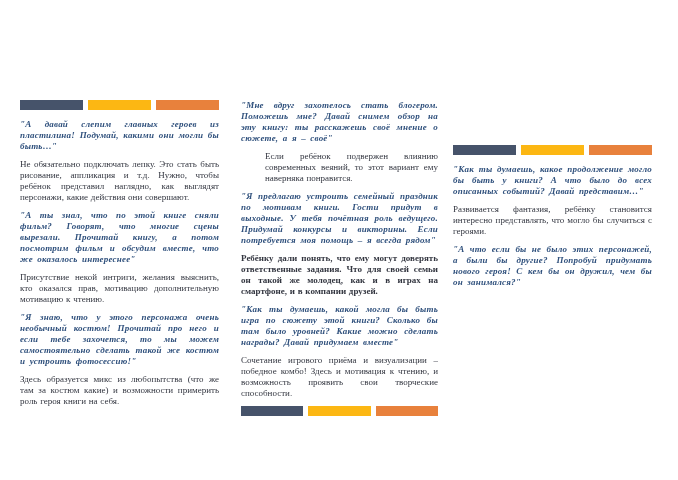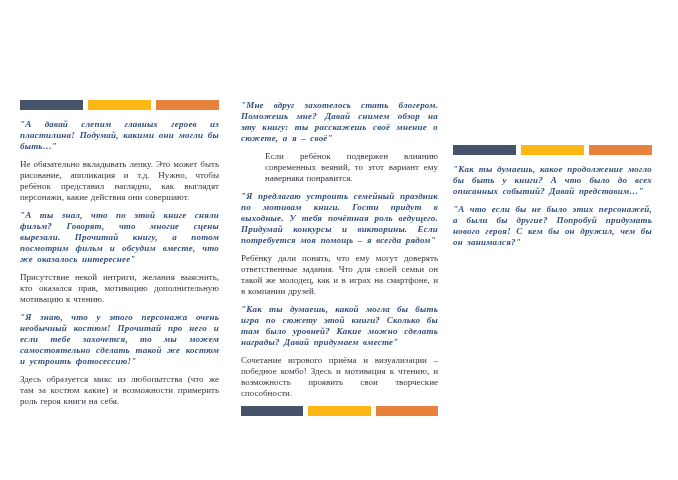--- a/index.html
+++ b/index.html
@@ -52,44 +52,45 @@
 
 <div class="page">
 
   <section class="column col-left">
     <div class="bar-group top">
       <span class="bar" style="background-color: rgb(70, 83, 106);"></span>
       <span class="bar" style="background-color: rgb(252, 183, 19);"></span>
       <span class="bar" style="background-color: rgb(232, 129, 60);"></span>
     </div>
     <p class="quote" style="color: rgb(48, 81, 125);">"А давай слепим главных героев из пластилина! Подумай, какими они могли бы быть…"</p>
-    <p class="body" style="color: rgb(51, 54, 64);">Не обязательно вкладывать лепку. Это может быть рисование, аппликация и т.д. Нужно, чтобы ребёнок представил наглядно, как выглядят персонажи, какие действия они совершают.</p>
+    <p class="body" style="color: rgb(51, 54, 64);">Не обязательно подключать лепку. Это стать быть рисование, аппликация и т.д. Нужно, чтобы ребёнок представил наглядно, как выглядят персонажи, какие действия они совершают.</p>
     <p class="quote" style="color: rgb(48, 81, 125);">"А ты знал, что по этой книге сняли фильм? Говорят, что многие сцены вырезали. Прочитай книгу, а потом посмотрим фильм и обсудим вместе, что же оказалось интереснее"</p>
     <p class="body" style="color: rgb(51, 54, 64);">Присутствие некой интриги, желания выяснить, кто оказался прав, мотивацию дополнительную мотивацию к чтению.</p>
     <p class="quote" style="color: rgb(48, 81, 125);">"Я знаю, что у этого персонажа очень необычный костюм! Прочитай про него и если тебе захочется, то мы можем самостоятельно сделать такой же костюм и устроить фотосессию!"</p>
     <p class="body" style="color: rgb(51, 54, 64);">Здесь образуется микс из любопытства (что же там за костюм какие) и возможности примерить роль героя книги на себя.</p>
   </section>
 
   <section class="column col-mid">
     <p class="quote" style="color: rgb(48, 81, 125);">"Мне вдруг захотелось стать блогером. Поможешь мне? Давай снимем обзор на эту книгу: ты расскажешь своё мнение о сюжете, а я – своё"</p>
     <p class="body" style="color: rgb(51, 54, 64); margin-left: 24px;">Если ребёнок подвержен влиянию современных веяний, то этот вариант ему наверняка понравится.</p>
     <p class="quote" style="color: rgb(48, 81, 125);">"Я предлагаю устроить семейный праздник по мотивам книги. Гости придут в выходные. У тебя почётная роль ведущего. Придумай конкурсы и викторины. Если потребуется моя помощь – я всегда рядом"</p>
-    <p class="body" style="color: rgb(51, 54, 64);">Ребёнку дали понять, что ему могут доверять ответственные задания. Что для своей семьи он такой же молодец, как и в играх на смартфоне, и в компании друзей.</p>
+    <p class="body" style="color: rgb(51, 54, 64); font-weight: bold;">Ребёнку дали понять, что ему могут доверять ответственные задания. Что для своей семьи он такой же молодец, как и в играх на смартфоне, и в компании друзей.</p>
     <p class="quote" style="color: rgb(48, 81, 125);">"Как ты думаешь, какой могла бы быть игра по сюжету этой книги? Сколько бы там было уровней? Какие можно сделать награды? Давай придумаем вместе"</p>
     <p class="body" style="color: rgb(51, 54, 64);">Сочетание игрового приёма и визуализации – победное комбо! Здесь и мотивация к чтению, и возможность проявить свои творческие способности.</p>
     <div class="bar-group bottom">
       <span class="bar" style="background-color: rgb(70, 83, 106);"></span>
       <span class="bar" style="background-color: rgb(252, 183, 19);"></span>
       <span class="bar" style="background-color: rgb(232, 129, 60);"></span>
     </div>
   </section>
 
   <section class="column col-right">
     <div class="bar-group top">
       <span class="bar" style="background-color: rgb(70, 83, 106);"></span>
       <span class="bar" style="background-color: rgb(252, 183, 19);"></span>
       <span class="bar" style="background-color: rgb(232, 129, 60);"></span>
     </div>
     <p class="quote" style="color: rgb(48, 81, 125);">"Как ты думаешь, какое продолжение могло бы быть у книги? А что было до всех описанных событий? Давай представим…"</p>
+    <p class="body" style="color: rgb(51, 54, 64);">Развивается фантазия, ребёнку становится интересно представлять, что могло бы случиться с героями.</p>
     <p class="quote" style="color: rgb(48, 81, 125);">"А что если бы не было этих персонажей, а были бы другие? Попробуй придумать нового героя! С кем бы он дружил, чем бы он занимался?"</p>
   </section>
 
 </div>
 
 </body></html>

